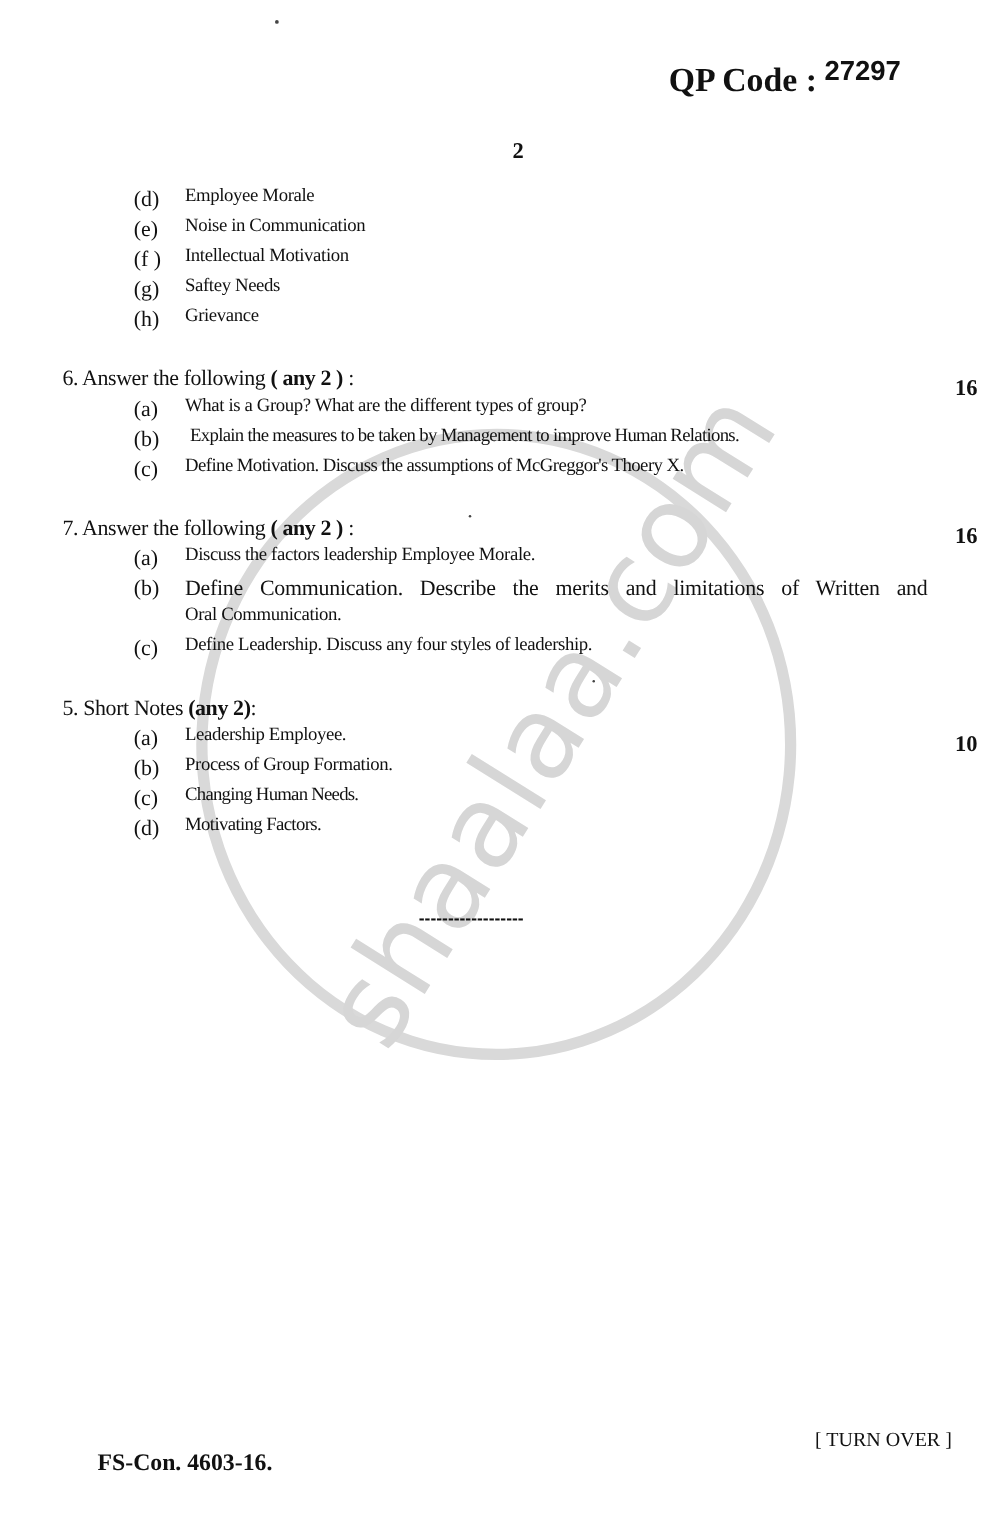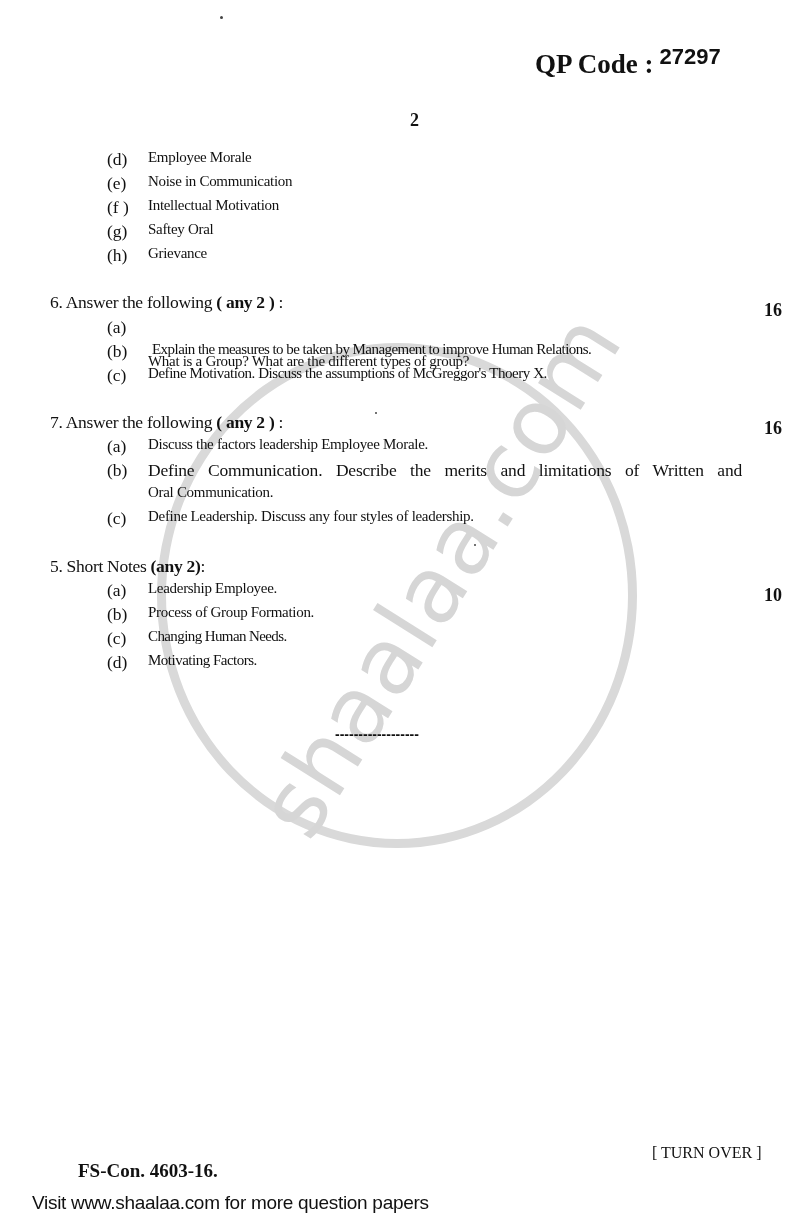--- a/index.html
+++ b/index.html
@@ -166,35 +166,35 @@
     <span class="lbl" style="left:95px;top:149px;">(d)</span>
     <span class="line" style="left:136px;top:149px;">Employee Morale</span>
 
     <span class="lbl" style="left:95px;top:173px;">(e)</span>
     <span class="line" style="left:136px;top:173px;">Noise in Communication</span>
 
     <span class="lbl" style="left:95px;top:197px;">(f )</span>
     <span class="line" style="left:136px;top:197px;">Intellectual Motivation</span>
 
     <span class="lbl" style="left:95px;top:221px;">(g)</span>
-    <span class="line" style="left:136px;top:221px;">Saftey Oral</span>
+    <span class="line" style="left:136px;top:221px;">Saftey Needs</span>
 
     <span class="lbl" style="left:95px;top:245px;">(h)</span>
     <span class="line" style="left:136px;top:245px;">Grievance</span>
   </div>
 
   <div>
     <div class="q-head" style="top:292px;">
       <span>6.</span>
       <span>Answer the following </span><b>( any 2 )</b><span> :</span>
     </div>
     <div class="marks" style="top:300px;">16</div>
 
     <span class="lbl" style="left:95px;top:317px;">(a)</span>
-    <span class="line" style="left:136px;top:317px;margin-top:36px;">What is a Group? What are the different types of group?</span>
+    <span class="line" style="left:136px;top:317px;">What is a Group? What are the different types of group?</span>
 
     <span class="lbl" style="left:95px;top:341px;">(b)</span>
     <span class="line" style="left:140px;top:341px;letter-spacing:-0.55px;">Explain the measures to be taken by Management to improve Human Relations.</span>
 
     <span class="lbl" style="left:95px;top:365px;">(c)</span>
     <span class="line" style="left:136px;top:365px;letter-spacing:-0.45px;">Define Motivation. Discuss the assumptions of McGreggor's Thoery X.</span>
   </div>
 
   <div>
     <div class="q-head" style="top:412px;">
@@ -231,14 +231,13 @@
     <span class="line" style="left:136px;top:628px;letter-spacing:-0.6px;">Changing Human Needs.</span>
 
     <span class="lbl" style="left:95px;top:652px;">(d)</span>
     <span class="line" style="left:136px;top:652px;letter-spacing:-0.5px;">Motivating Factors.</span>
   </div>
 
   <div class="end-rule">------------------</div>
 
   <div class="turn-over">[ TURN OVER ]</div>
   <div class="fs-con">FS-Con. 4603-16.</div>
-  <div class="visit">Visit www.shaalaa.com for more question papers</div>
 </div>
 
 </body></html>

